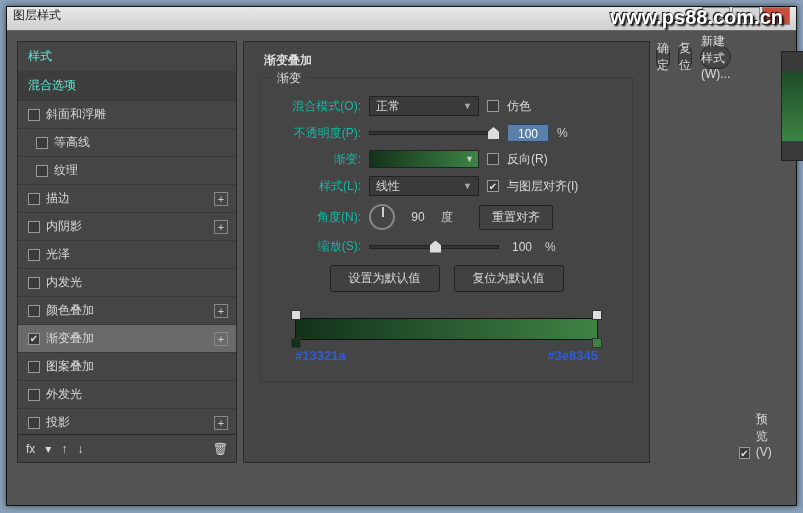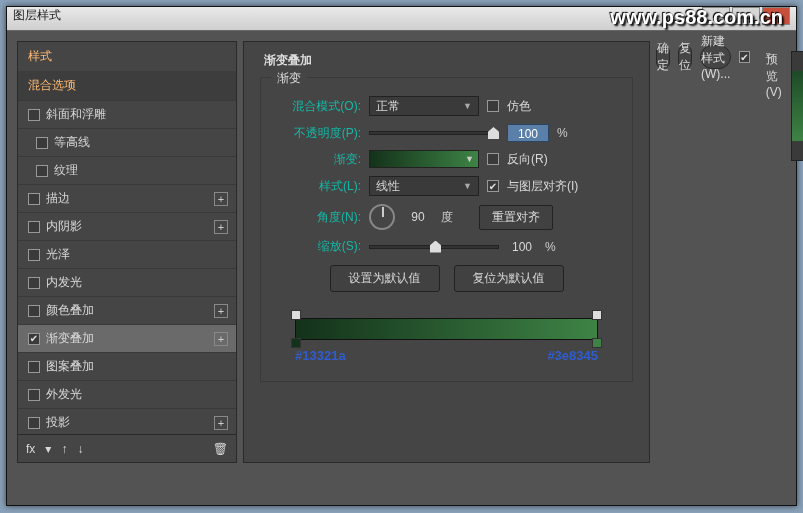--- a/index.html
+++ b/index.html
@@ -8,21 +8,21 @@
 .titlebar{height:24px;background:linear-gradient(#e9e9e9,#cfcfcf);display:flex;align-items:flex-start;justify-content:space-between;padding:0 6px;border-bottom:1px solid #666}
 .titlebar .title{color:#222;font-size:12px}
 .watermark{position:absolute;top:6px;right:20px;font-size:20px;font-weight:bold;color:#fff;text-shadow:2px 2px 2px #000,-1px -1px 1px #000}
 .winbtns{display:flex;gap:2px}
 .winbtn{width:28px;height:18px;background:#d6d6d6;border:1px solid #888;font-size:11px;text-align:center;line-height:14px;color:#222}
 .winbtn.close{background:#c94f3d;color:#fff}
 .body{display:flex;height:442px;padding:10px;gap:6px}
 .panel{background:#454545;border:1px solid #2a2a2a}
 .left{width:220px;display:flex;flex-direction:column}
 .left-list{flex:1;overflow:hidden}
-.lh{padding:6px 10px;color:#fdba74}
+.lh{padding:6px 10px;color:#5eead4}
 .lh.sub{background:#3d3d3d}
 .row{display:flex;align-items:center;padding:5px 10px;gap:6px;border-top:1px solid #393939;position:relative}
 .row.indent{padding-left:18px}
 .row.active{background:#6a6a6a}
 .cb{width:12px;height:12px;border:1px solid #999;background:#3a3a3a;display:inline-flex;align-items:center;justify-content:center}
 .cb.checked::after{content:"✔";font-size:10px;color:#e0e0e0}
 .plus{position:absolute;right:8px;width:14px;height:14px;border:1px solid #888;display:flex;align-items:center;justify-content:center;font-size:11px;color:#ccc}
 .left-foot{height:28px;border-top:1px solid #2a2a2a;display:flex;align-items:center;gap:10px;padding:0 8px;color:#bbb}
 .left-foot .spacer{flex:1}
 .mid{flex:1;padding:10px 16px}
@@ -46,21 +46,21 @@
 .gradbar-wrap{margin:26px 20px 8px;position:relative}
 .gradbar{height:22px;background:linear-gradient(90deg,#13321a,#3e8345);border:1px solid #111}
 .stop{position:absolute;width:10px;height:10px;background:#ddd;border:1px solid #333}
 .stop.top{top:-8px}
 .stop.bot{bottom:-8px;background:#3e8345}
 .stop.bot.l{background:#13321a}
 .hexlabels{display:flex;justify-content:space-between;margin:3px 20px 0}
 .hexlabels span{color:#2f5dd0;font-weight:bold;font-size:13px}
 .right{width:130px;display:flex;gap:8px;padding:4px 0;background:transparent;border:none}
 .rbtn{height:24px;border:1px solid #2a2a2a;border-radius:12px;background:#454545;display:flex;align-items:center;justify-content:center;color:#ddd}
-.prevrow{display:flex;align-items:flex-start;justify-content:center;gap:16px;margin-top:6px}
+.prevrow{display:flex;align-items:flex-end;justify-content:center;gap:6px;margin-top:6px}
 .preview{width:110px;height:110px;background:#3a3a3a;border:1px solid #222;margin:6px auto;display:flex;align-items:center;justify-content:center}
 .preview-inner{width:70px;height:70px;background:linear-gradient(180deg,#1e4a27,#3e8345)}
 .unit{color:#ccc}
 </style>
 </head>
 <body>
 
 <div class="dialog">
   <div class="titlebar">
     <span class="title">图层样式</span>

